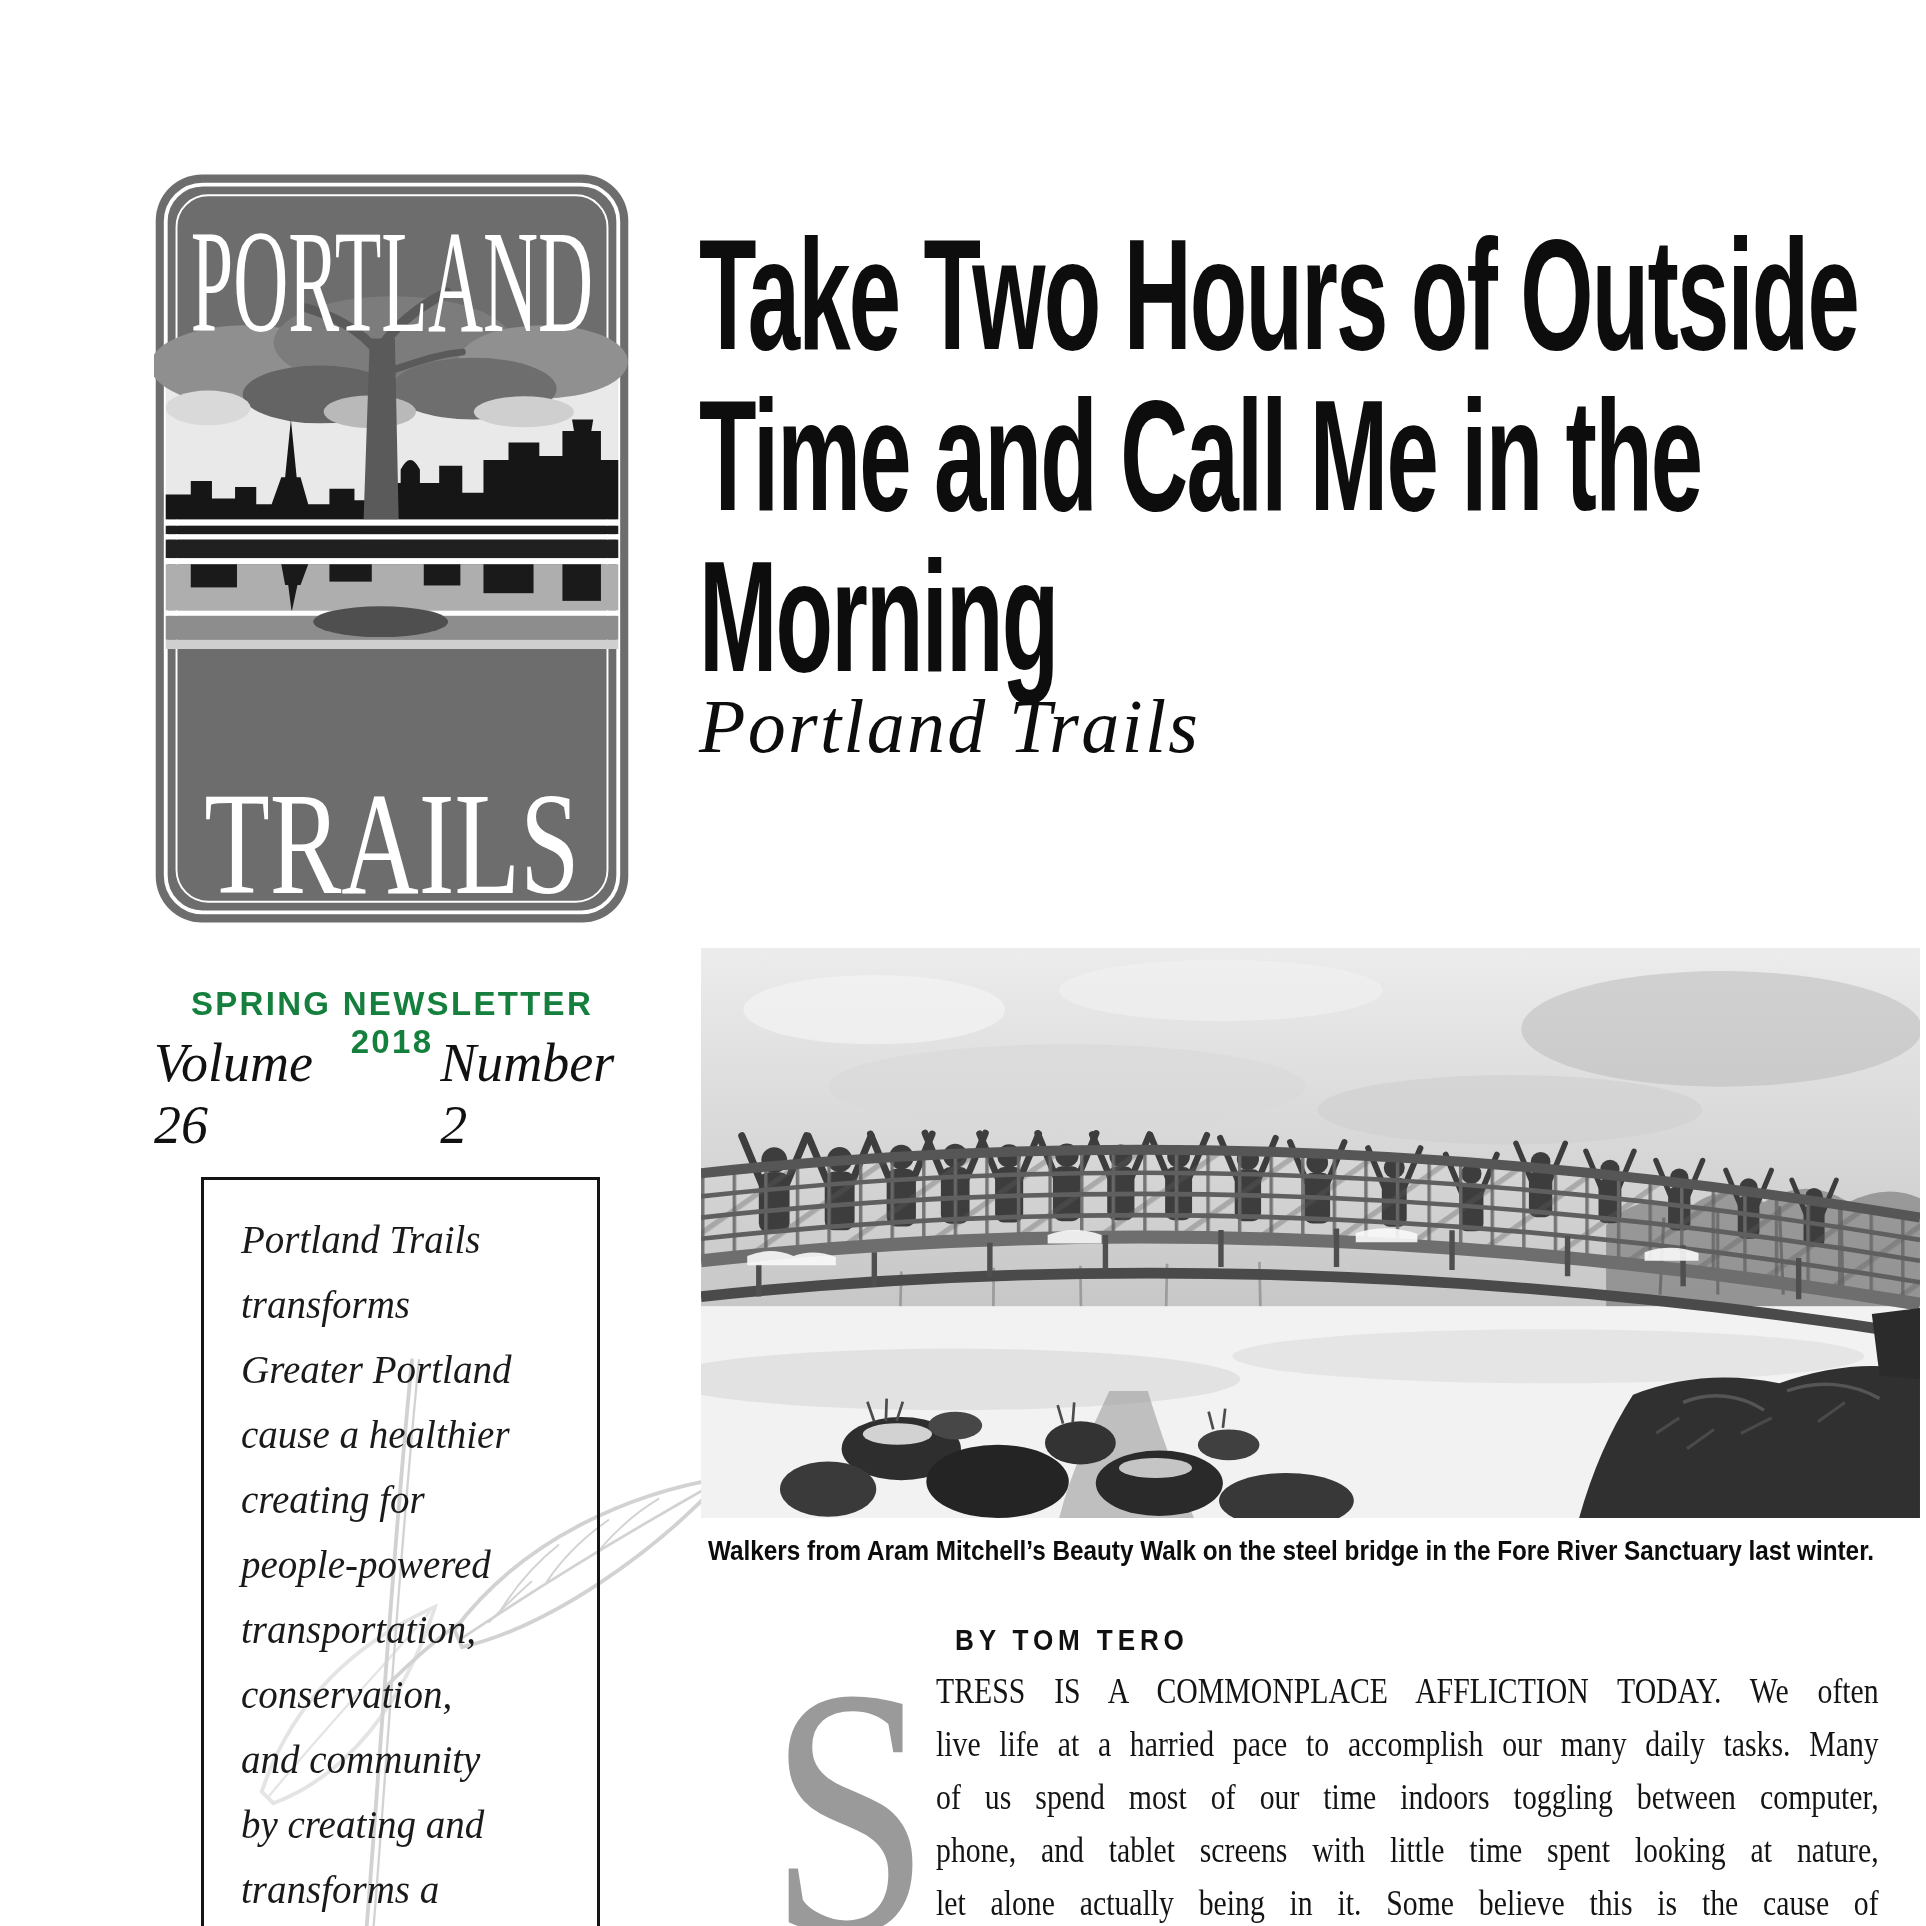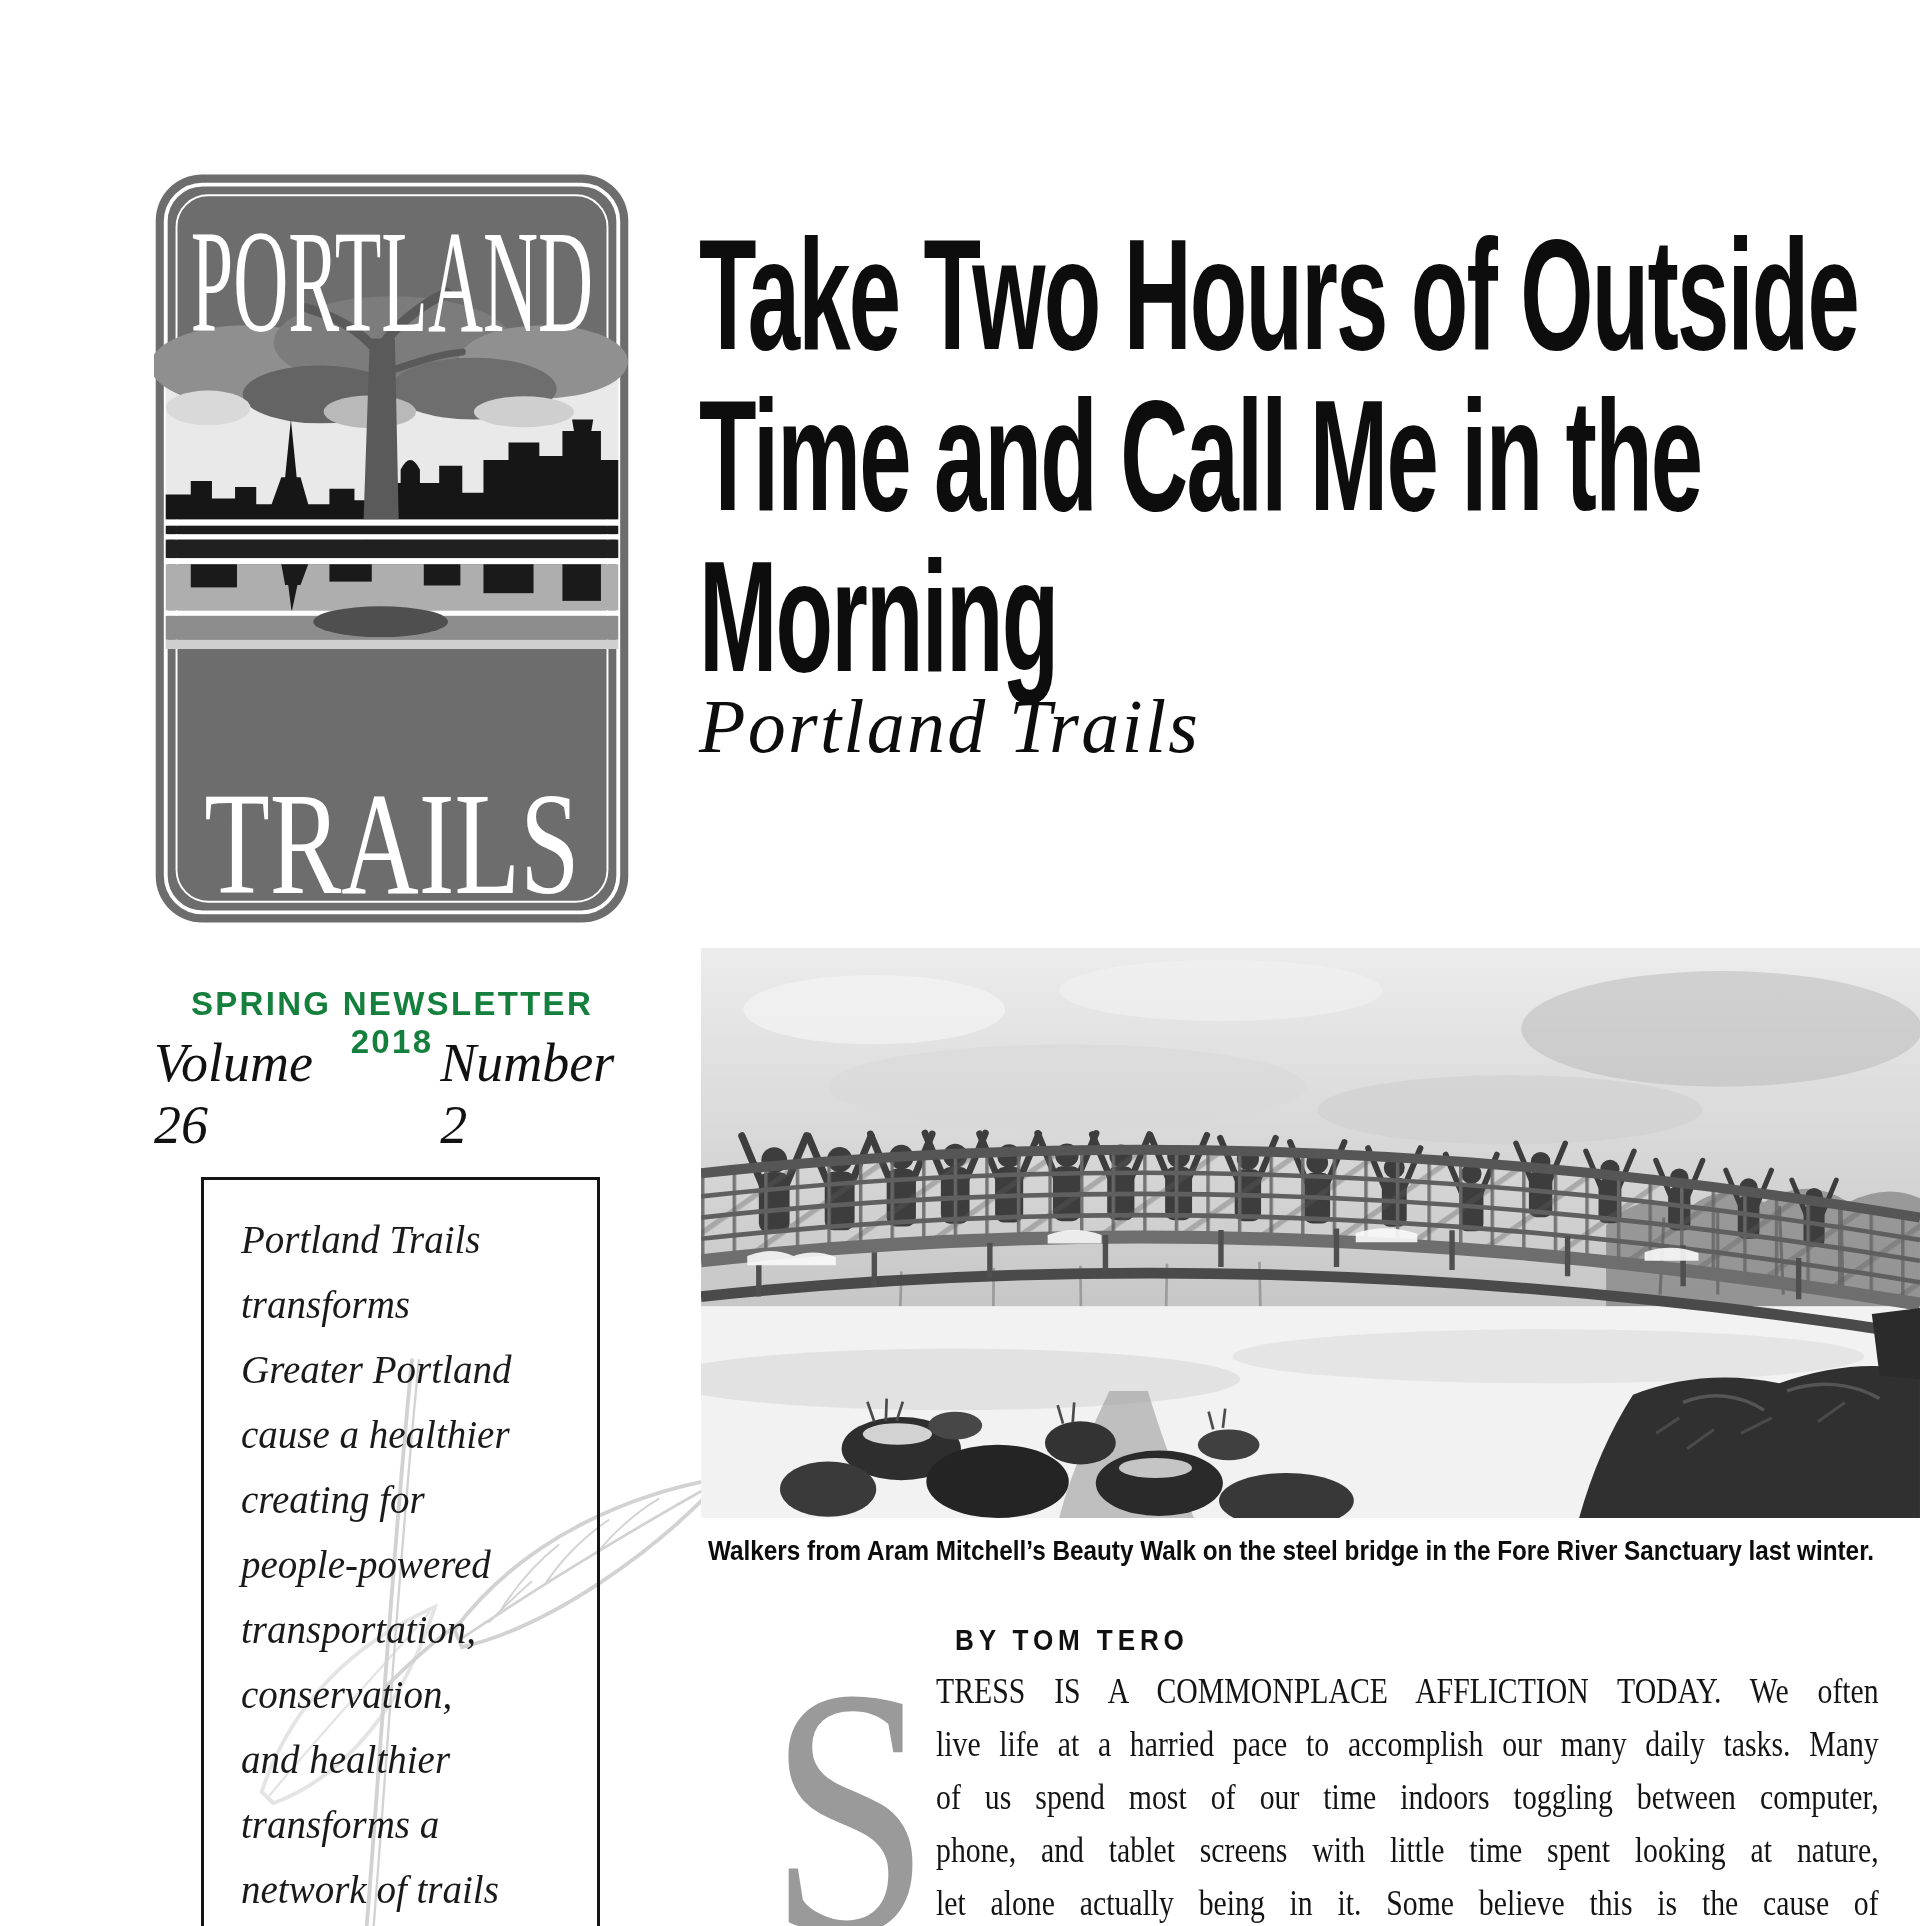--- a/index.html
+++ b/index.html
@@ -175,21 +175,22 @@
   <div class="abs mission-box">
     <div class="mission-lines">
       <div>Portland Trails</div>
       <div>transforms</div>
       <div>Greater Portland</div>
       <div>cause a healthier</div>
       <div>creating for</div>
       <div>people-powered</div>
       <div>transportation,</div>
       <div>conservation,</div>
-      <div>and healthier</div>
+      <div>and community</div>
+      <div>by creating and</div>
       <div>transforms a</div>
       <div>network of trails</div>
 
     </div>
   </div>
 
   <svg class="abs photo" width="1219" height="570" viewBox="0 0 3165 1480">
     <defs>
       <linearGradient id="sky" x1="0" y1="0" x2="0" y2="1">
         <stop offset="0" stop-color="#ececec"></stop>

